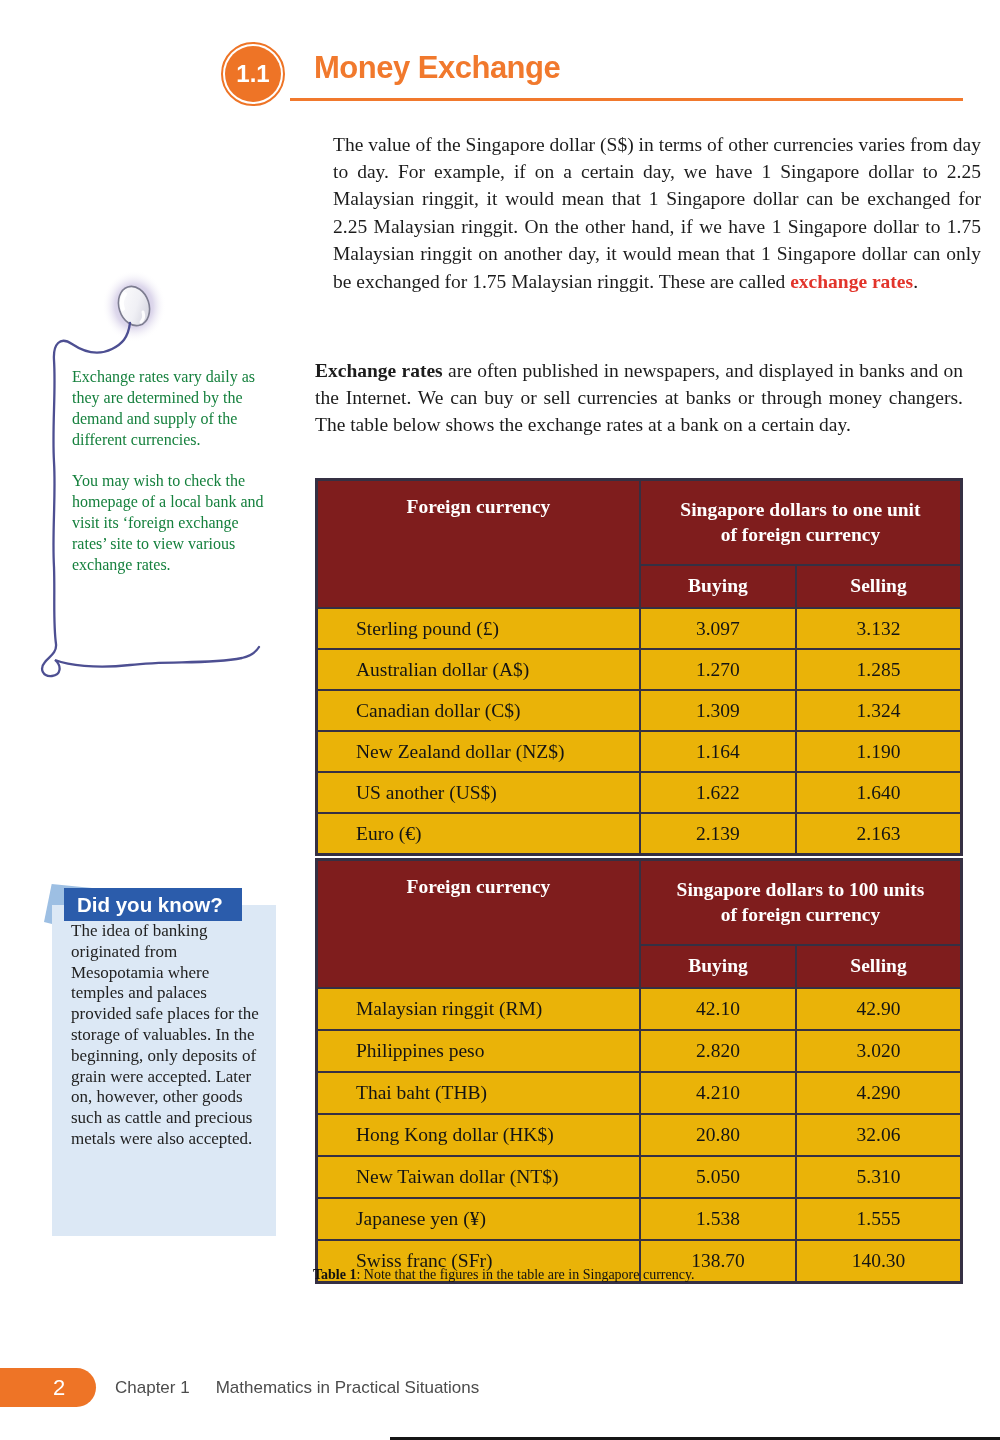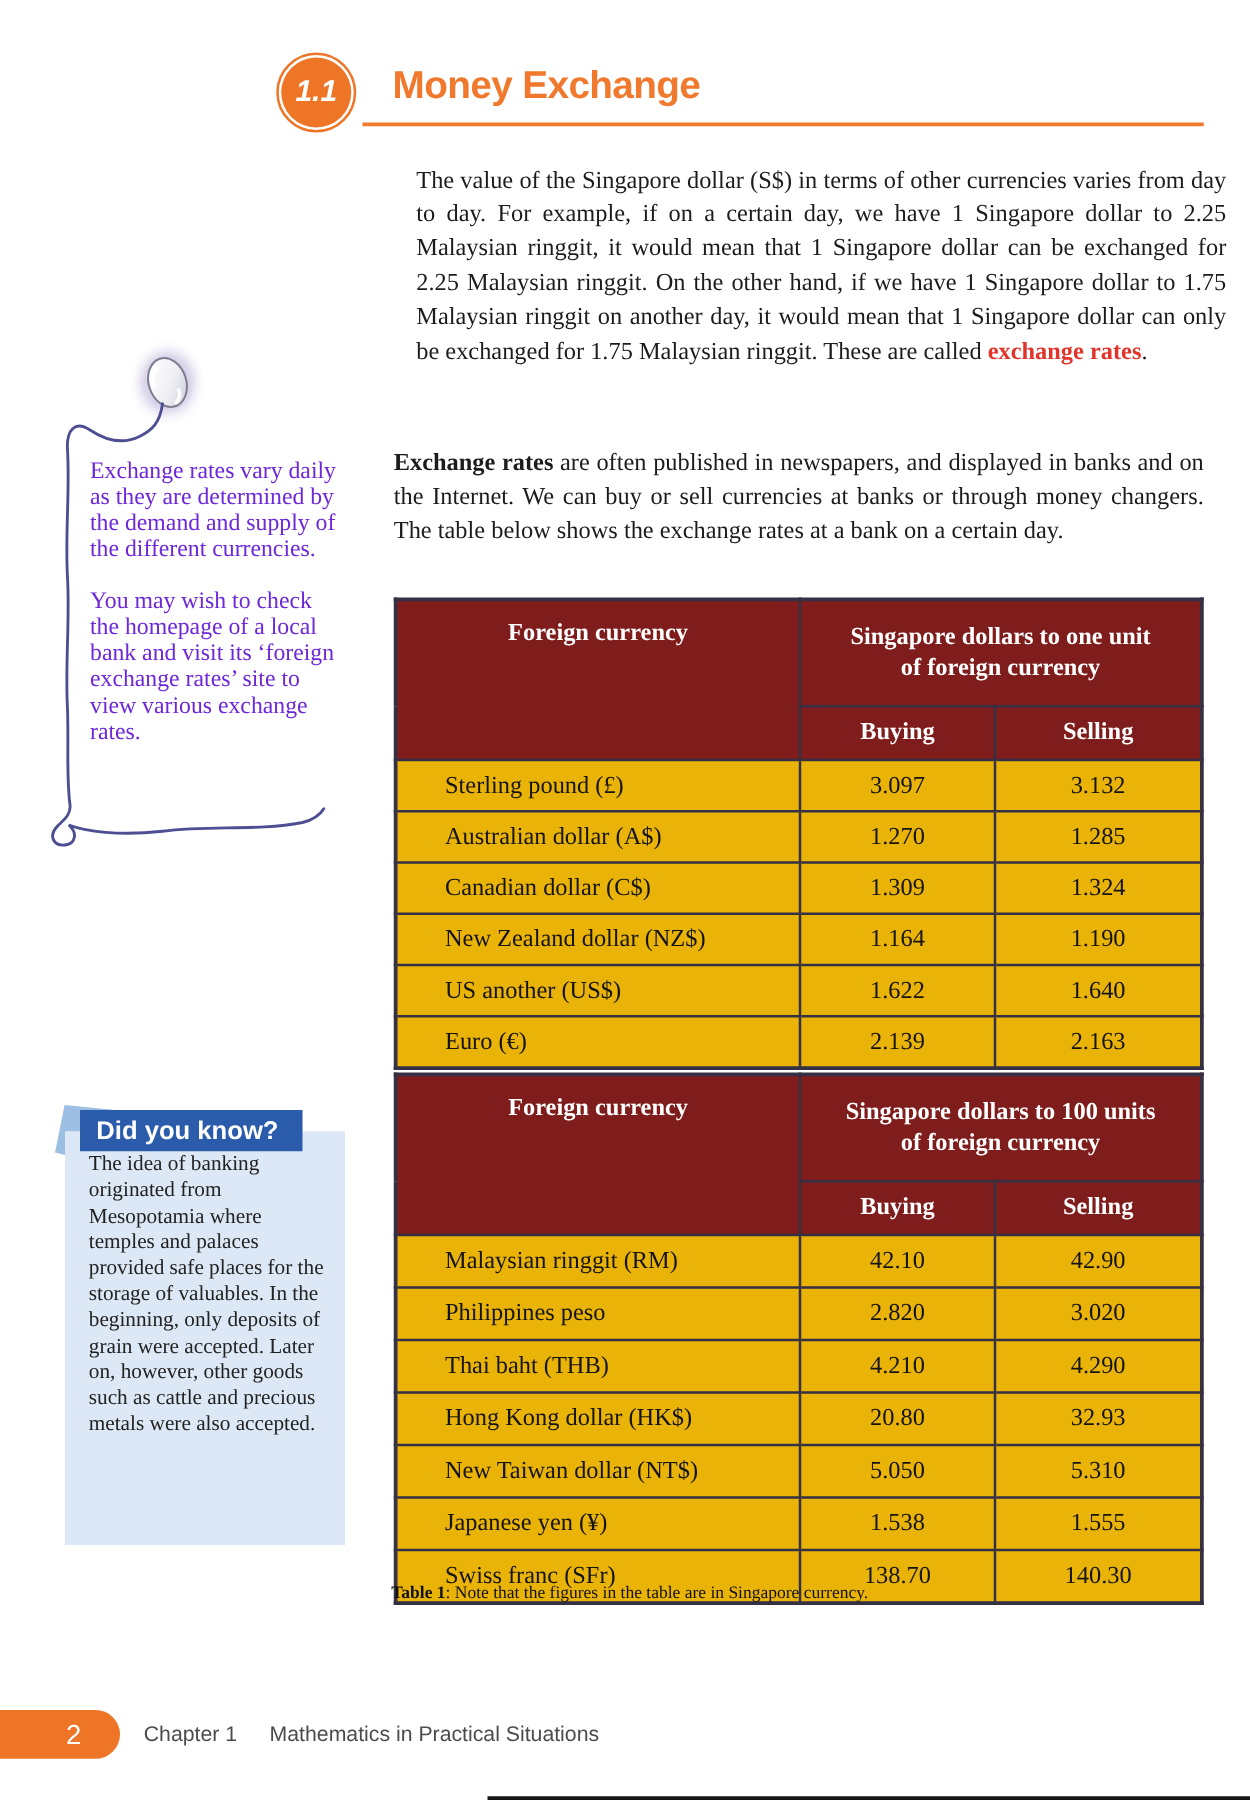--- a/index.html
+++ b/index.html
@@ -8,39 +8,39 @@
     font-family:"Liberation Serif", serif;color:#1c1c1c;overflow:hidden;
   }
   
   .badge-outer{
     position:absolute;left:221px;top:42px;width:56px;height:56px;
     border:2px solid #ee7426;border-radius:50%;padding:2px;background:#fff;
   }
   .badge-inner{
     width:56px;height:56px;border-radius:50%;background:#ee7426;
     color:#fff;font-family:"Liberation Sans",sans-serif;font-weight:bold;
-    font-size:24px;display:flex;align-items:center;justify-content:center;font-style:italic;
+    font-size:24px;display:flex;align-items:center;justify-content:center;
   }
   .section-title{
     position:absolute;left:314px;top:50px;
     font-family:"Liberation Sans",sans-serif;font-weight:bold;
     font-size:31px;color:#f1792d;letter-spacing:-0.5px;text-align:right;
   }
   .title-rule{position:absolute;left:290px;top:98px;width:673px;height:3px;background:#f1792d;}
 
   
   .para{position:absolute;left:315px;width:648px;font-size:19.5px;line-height:27.4px;text-align:justify;}
   #para1{top:111px;margin-left:18px;}
   #para2{top:337px;}
   .red-bold{color:#e2342b;font-weight:bold;}
   .bold{font-weight:bold;}
 
   
   .sidenote-art{position:absolute;left:30px;top:262px;width:260px;height:420px;}
-  .sidenote-text{position:absolute;left:72px;top:366px;width:198px;font-size:19px;line-height:21px;color:#6d28d9;}
+  .sidenote-text{position:absolute;left:72px;top:366px;width:198px;font-size:16px;line-height:21px;color:#15803d;}
   .sidenote-text p{margin:0 0 20px 0;}
 
   
   .rate-table{
     position:absolute;left:315px;width:648px;border-collapse:collapse;
     font-size:19.5px;color:#141414;
   }
   #table1{top:478px;}
   #table2{top:858px;}
   .rate-table, .rate-table th, .rate-table td{border:2px solid #353043;}
@@ -220,21 +220,21 @@
 
       <tr>
         <td class="cur">Thai baht (THB)</td>
         <td class="num">4.210</td>
         <td class="num">4.290</td>
       </tr>
 
       <tr>
         <td class="cur">Hong Kong dollar (HK$)</td>
         <td class="num">20.80</td>
-        <td class="num">32.93</td>
+        <td class="num">32.06</td>
       </tr>
 
       <tr>
         <td class="cur">New Taiwan dollar (NT$)</td>
         <td class="num">5.050</td>
         <td class="num">5.310</td>
       </tr>
 
       <tr>
         <td class="cur">Japanese yen (¥)</td>

